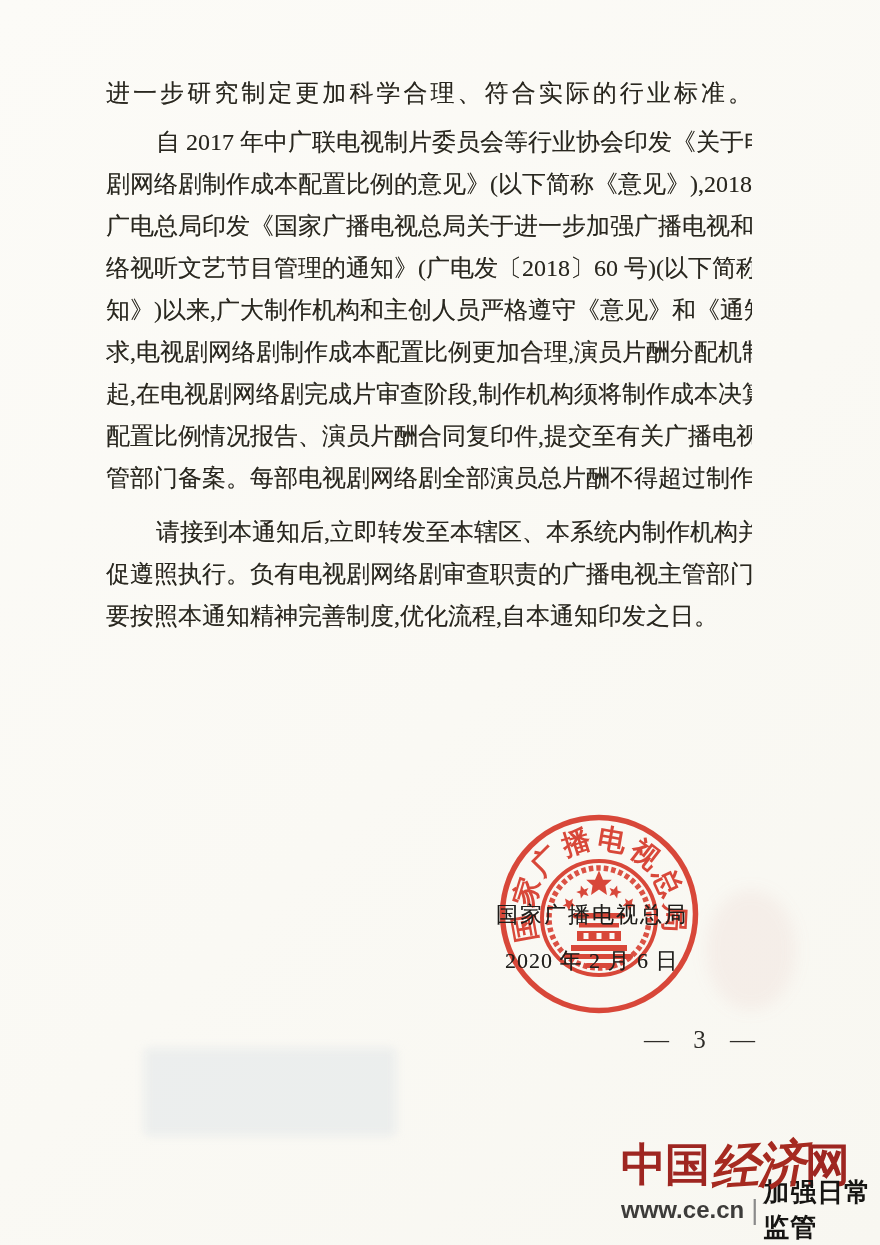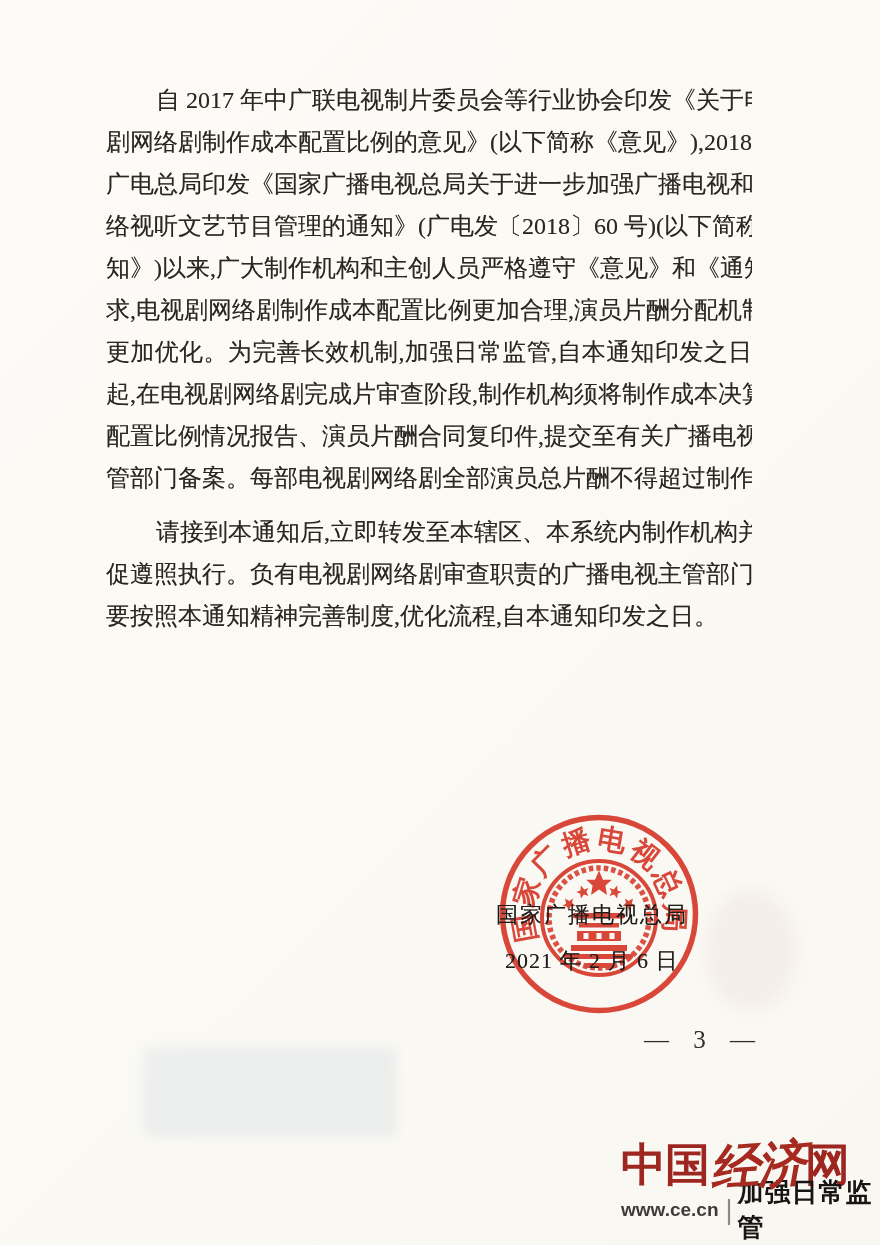--- a/index.html
+++ b/index.html
@@ -67,21 +67,21 @@
     font-size:45px;line-height:54px;color:#9e2621;letter-spacing:-1px;
   }
   .brand-script{
     font-family:"DejaVu Serif",serif;font-style:italic;font-weight:bold;
     font-size:49px;line-height:54px;color:#a62a20;
     transform:rotate(-4deg);margin:0 1px;letter-spacing:-2px;
   }
   .brand-row2{display:flex;align-items:center;margin-top:3px;height:30px;}
   .brand-url{
     font-family:"Liberation Sans",sans-serif;font-weight:bold;
-    font-size:19px;color:#3d3c3a;letter-spacing:0;
+    font-size:24px;color:#3d3c3a;letter-spacing:0;
   }
   .brand-divider{
     font-family:"Liberation Sans",sans-serif;font-weight:200;
     font-size:27px;color:#8a8a8a;margin:0 5px 0 7px;
   }
   .brand-channel{
     font-family:"Liberation Serif",serif;font-weight:bold;
     font-size:26px;color:#161513;letter-spacing:1px;
   }
   
@@ -96,28 +96,28 @@
 </style>
 </head>
 <body>
 
 <div class="page">
 
   <div class="bleed-rect"></div>
   <div class="bleed-blob"></div>
 
   <div class="doc">
+    <div class="line">进一步研究制定更加科学合理、符合实际的行业标准。</div>
     <div class="para1">
       <div class="line indent2">自 2017 年中广联电视制片委员会等行业协会印发《关于电视</div>
       <div class="line">剧网络剧制作成本配置比例的意见》(以下简称《意见》),2018 年</div>
       <div class="line">广电总局印发《国家广播电视总局关于进一步加强广播电视和网</div>
       <div class="line">络视听文艺节目管理的通知》(广电发〔2018〕60 号)(以下简称《通</div>
       <div class="line">知》)以来,广大制作机构和主创人员严格遵守《意见》和《通知》要</div>
       <div class="line">求,电视剧网络剧制作成本配置比例更加合理,演员片酬分配机制</div>
-      <div class="line">更加优化。为完善长效机制,加强日常监管,自本通知印发之日</div>
       <div class="line">起,在电视剧网络剧完成片审查阶段,制作机构须将制作成本决算</div>
       <div class="line">配置比例情况报告、演员片酬合同复印件,提交至有关广播电视主</div>
       <div class="line">管部门备案。每部电视剧网络剧全部演员总片酬不得超过制作总</div>
     </div>
     <div class="para2">
       <div class="line indent2">请接到本通知后,立即转发至本辖区、本系统内制作机构并督</div>
       <div class="line">促遵照执行。负有电视剧网络剧审查职责的广播电视主管部门,</div>
       <div class="line natural">要按照本通知精神完善制度,优化流程,自本通知印发之日。</div>
     </div>
   </div>
@@ -151,21 +151,21 @@
         <rect x="99.5" y="121" width="5" height="6" fill="#fcfbf7" stroke="none"></rect>
         <rect x="112.5" y="121" width="5" height="6" fill="#fcfbf7" stroke="none"></rect>
         <rect x="74" y="133" width="56" height="6" stroke="none"></rect>
         <rect x="68" y="142" width="68" height="5" rx="2" stroke="none"></rect>
         <rect x="88" y="151" width="28" height="5" rx="2" stroke="none"></rect>
       </g>
     </g>
   </svg>
 
   <div class="sig-org">国家广播电视总局</div>
-  <div class="sig-date">2021 年 2 月 6 日</div>
+  <div class="sig-date">2020 年 2 月 6 日</div>
 
   <div class="pageno">— 3 —</div>
 
   <div class="brand">
     <div class="brand-row1">
       <span class="brand-cn">中国</span>
       <span class="brand-script">经济</span>
       <span class="brand-cn">网</span>
     </div>
     <div class="brand-row2">

